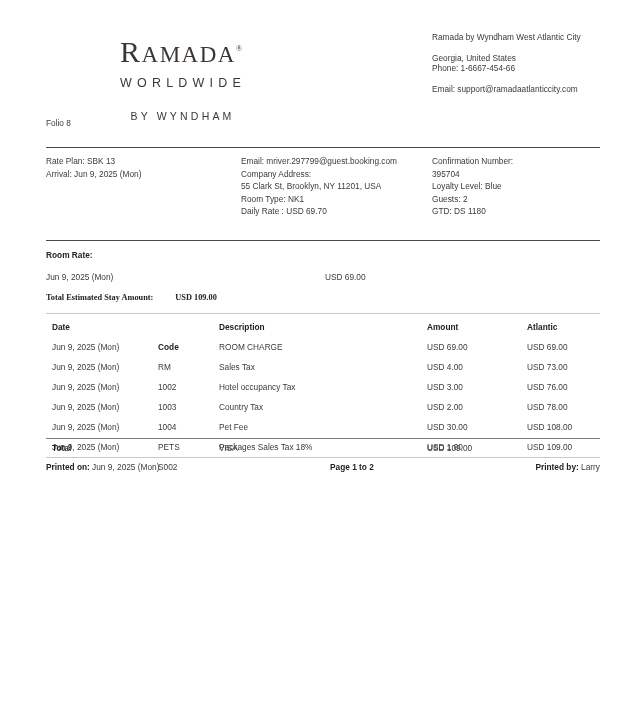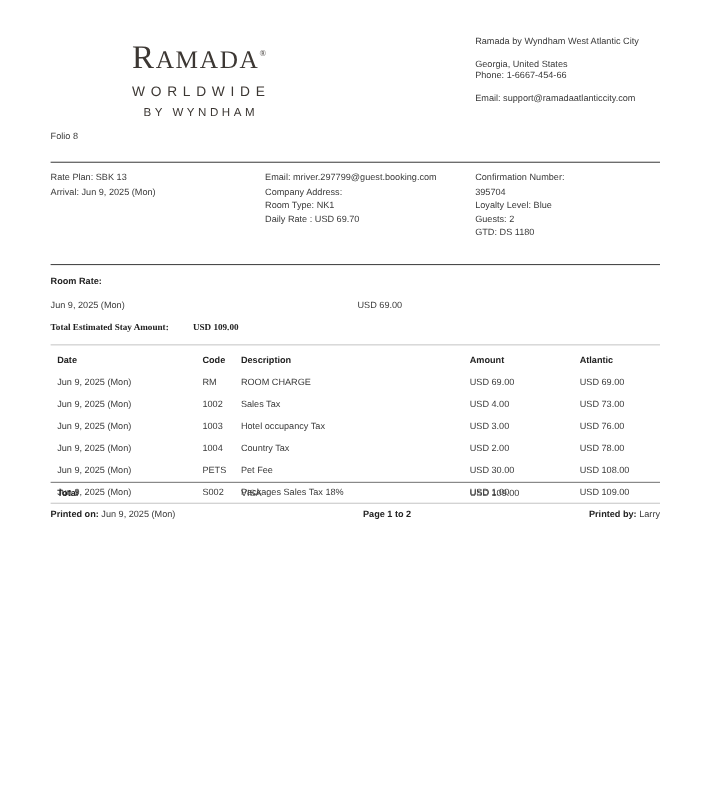--- a/index.html
+++ b/index.html
@@ -67,21 +67,21 @@
     letter-spacing: 5.2px;
     margin-top: 6px;
     white-space: nowrap;
     padding-left: 4px;
   }
   .logo-sub2 {
     font-family: "Liberation Sans", sans-serif;
     color: #3c3733;
     font-size: 10.5px;
     letter-spacing: 3.2px;
-    margin-top: 6px;
+    margin-top: 20px;
     white-space: nowrap;
     padding-left: 3px;
   }
 
   .hotel-info {
     position: absolute;
     left: 432px;
     top: 6px;
     width: 208px;
     font-size: 8.3px;
@@ -179,21 +179,21 @@
   .txn-row {
     position: relative;
     height: 20px;
   }
   .txn-row > span {
     position: absolute;
     top: 0;
     white-space: nowrap;
   }
   .c-date { left: 52px; }
-  .c-code { left: 184px; }
+  .c-code { left: 158px; margin-top: 20px; }
   .c-desc { left: 219px; }
   .c-amt  { left: 427px; }
   .c-bal  { left: 527px; }
 
   .txn-head > span {
     font-weight: bold;
     color: #222;
   }
   .txn-total > span {
     font-weight: bold;
@@ -257,20 +257,21 @@
   <div class="rule" style="top:147px;"></div>
 
   <div class="details">
     <div class="col col-left">
       <div class="line">Rate Plan: SBK 13</div>
       <div class="line">Arrival: Jun 9, 2025 (Mon)</div>
     </div>
     <div class="col col-mid">
       <div class="line">Email: mriver.297799@guest.booking.com</div>
       <div class="line">Company Address:</div>
+      <div class="line">55 Clark St, Brooklyn, NY 11201, USA</div>
       <div class="line">Room Type: NK1</div>
       <div class="line">Daily Rate : USD 69.70</div>
     </div>
     <div class="col col-right">
       <div class="line">Confirmation Number:</div>
       <div class="line">395704</div>
       <div class="line">Loyalty Level: Blue</div>
       <div class="line">Guests: 2</div>
       <div class="line">GTD: DS 1180</div>
     </div>

